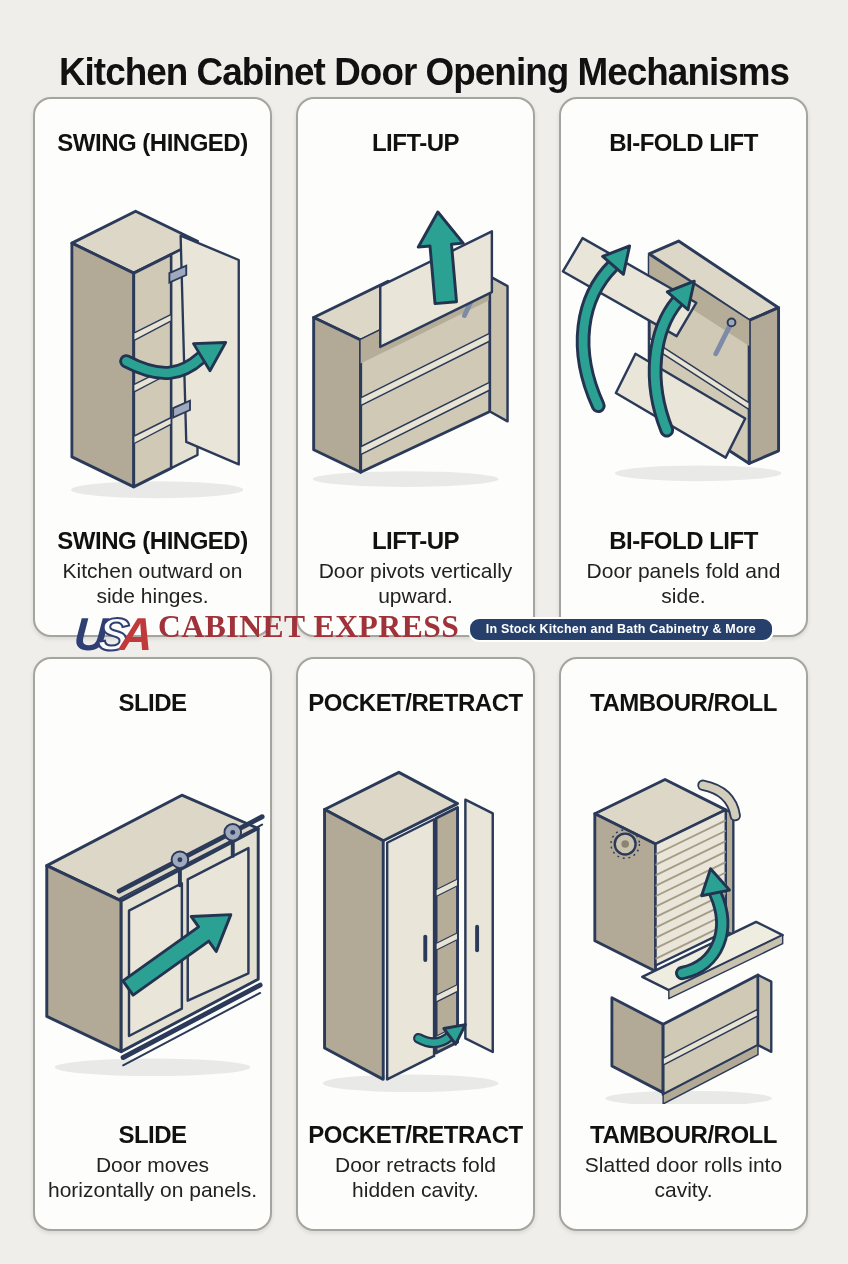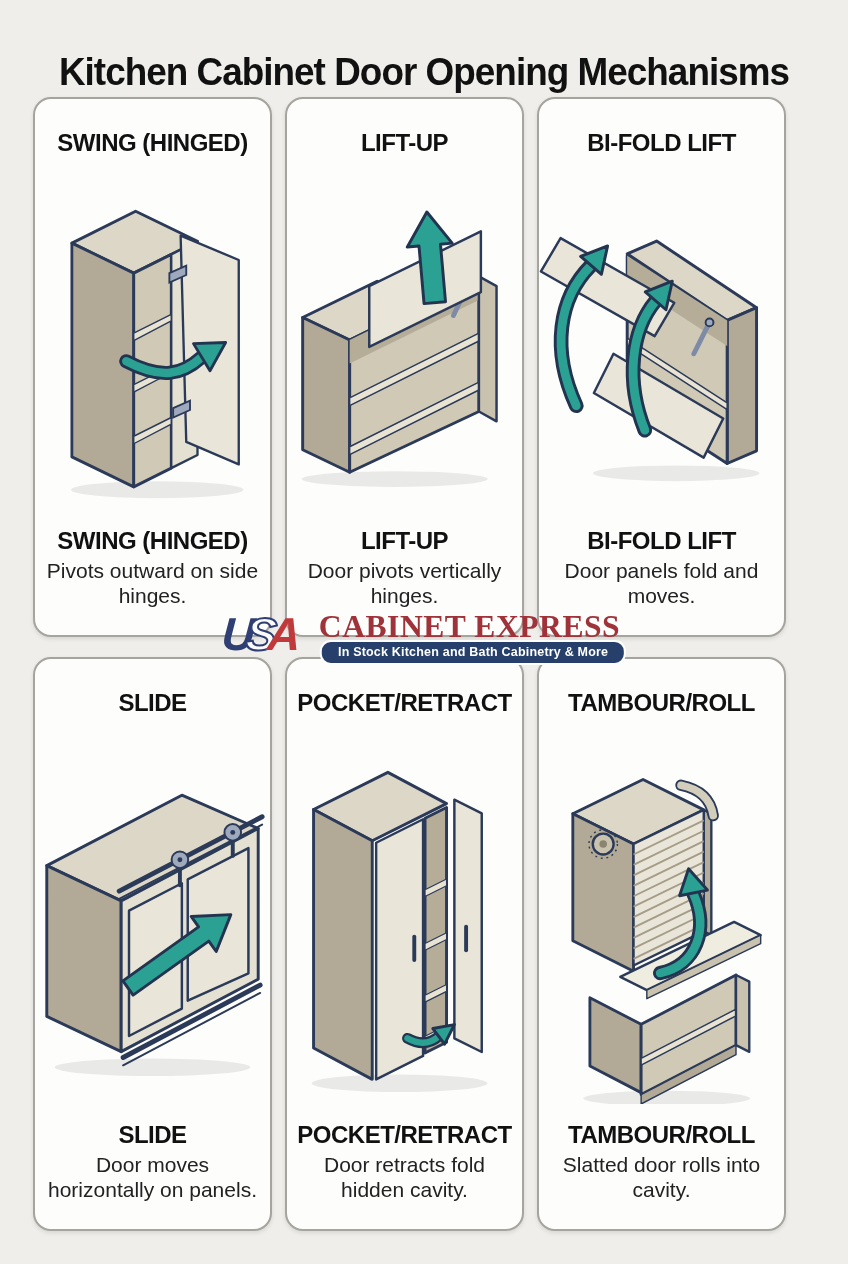--- a/index.html
+++ b/index.html
@@ -10,21 +10,21 @@
     color:#141414;
   }
   .page-title{
     position:absolute;top:26px;left:0;width:848px;text-align:center;
     font-size:38px;font-weight:700;letter-spacing:-1px;color:#111;
     transform:scaleX(0.97);
   }
   .grid{
     position:absolute;top:97px;left:33px;width:644px;
     display:grid;grid-template-columns:repeat(3,1fr);
-    grid-template-rows:540px 574px;gap:20px 13px;
+    grid-template-rows:540px 574px;gap:20px 24px;
   }
   .card{
     background:#fdfdfc;border:2px solid #a6a49e;border-radius:18px;
     box-shadow:0 2px 4px rgba(0,0,0,0.10);
     display:flex;flex-direction:column;align-items:center;
   }
   .panel-header{
     margin-top:30px;font-size:24px;font-weight:700;letter-spacing:-0.5px;
     text-align:center;color:#111;
   }
@@ -37,21 +37,21 @@
     position:absolute;top:612px;left:50%;transform:translateX(-50%);
     z-index:6;display:flex;align-items:flex-start;gap:4px;white-space:nowrap;
   }
   .usa{
     font-style:italic;font-weight:900;font-size:46px;line-height:44px;
     letter-spacing:-9px;transform:skewX(-4deg);padding-right:10px;
   }
   .usa .u{color:#2f3f74;}
   .usa .s{color:#fbfbfb;-webkit-text-stroke:2px #2f3f74;text-shadow:0 0 1px #2f3f74;}
   .usa .a{color:#c03a3c;}
-  .logo-right{display:flex;flex-direction:column;align-items:center;}
+  .logo-right{display:flex;flex-direction:row;align-items:flex-end;}
   .logo-name{
     font-family:"Liberation Serif","DejaVu Serif",serif;
     font-size:31px;font-weight:700;color:#a0333a;letter-spacing:0.5px;line-height:30px;
     transform:scaleX(1.02);transform-origin:left;
   }
   .logo-pill{
     margin-top:-2px;margin-left:14px;background:#27406b;color:#fff;
     font-size:12.5px;font-weight:700;letter-spacing:0.2px;
     padding:3px 16px 4px;border-radius:11px;border:2px solid #fff;
   }
@@ -101,21 +101,21 @@
         </g>
         <g>
           <path class="arrow-under" d="M 92,190 C 130,210 152,204 172,186"></path>
           <path class="arrow-over" d="M 92,190 C 130,210 152,204 172,186"></path>
           <polygon class="arrow-head" points="198,170 181.3,200.1 163.7,171.2"></polygon>
         </g>
       </svg>
     </div>
     <div class="panel-footer">
       <div class="panel-title">SWING (HINGED)</div>
-      <div class="panel-desc">Pivots outward on side hinges.</div>
+      <div class="panel-desc">Kitchen outward on side hinges.</div>
     </div>
   </div>
 
   <div class="card">
     <div class="panel-header">LIFT-UP</div>
     <div class="ill-wrap">
       <svg width="235" height="304" viewBox="0 0 240 310">
         <ellipse class="shadow" cx="110" cy="295" rx="95" ry="8"></ellipse>
         <g>
           <polygon class="o sw3 f-top" points="16,130 92,93 140,116 64,153"></polygon>
@@ -131,21 +131,21 @@
           <circle class="hw" cx="184" cy="98" r="4"></circle>
           <polygon class="o sw25 f-cream" points="84,98 198,42 198,104 84,160"></polygon>
         </g>
         <g transform="rotate(-5 147 70)">
           <polygon class="arrow-solid" points="158,115 158,56 170,56 147,22 124,56 136,56 136,115"></polygon>
         </g>
       </svg>
     </div>
     <div class="panel-footer">
       <div class="panel-title">LIFT-UP</div>
-      <div class="panel-desc">Door pivots vertically hinges.</div>
+      <div class="panel-desc">Door pivots vertically upward.</div>
     </div>
   </div>
 
   <div class="card">
     <div class="panel-header">BI-FOLD LIFT</div>
     <div class="ill-wrap">
       <svg width="245" height="294" viewBox="0 0 250 300">
         <ellipse class="shadow" cx="140" cy="284" rx="85" ry="8"></ellipse>
         <g>
           <polygon class="o sw3 f-top" points="90,60 120,47 222,115 192,128"></polygon>
@@ -165,21 +165,21 @@
         </g>
         <g>
           <path class="arrow-under" d="M 108,240 C 88,190 94,138 119,108"></path>
           <path class="arrow-over" d="M 108,240 C 88,190 94,138 119,108"></path>
           <polygon class="arrow-head" points="136,88 129.6,117.1 108.4,98.9"></polygon>
         </g>
       </svg>
     </div>
     <div class="panel-footer">
       <div class="panel-title">BI-FOLD LIFT</div>
-      <div class="panel-desc">Door panels fold and moves.</div>
+      <div class="panel-desc">Door panels fold and side.</div>
     </div>
   </div>
 
   <div class="card">
     <div class="panel-header">SLIDE</div>
     <div class="ill-wrap">
       <svg width="235" height="323" viewBox="0 0 240 330">
         <ellipse class="shadow" cx="120" cy="316" rx="100" ry="9"></ellipse>
         <g>
           <polygon class="o sw3 f-top" points="12,110 150,38 228,72 88,146"></polygon>

